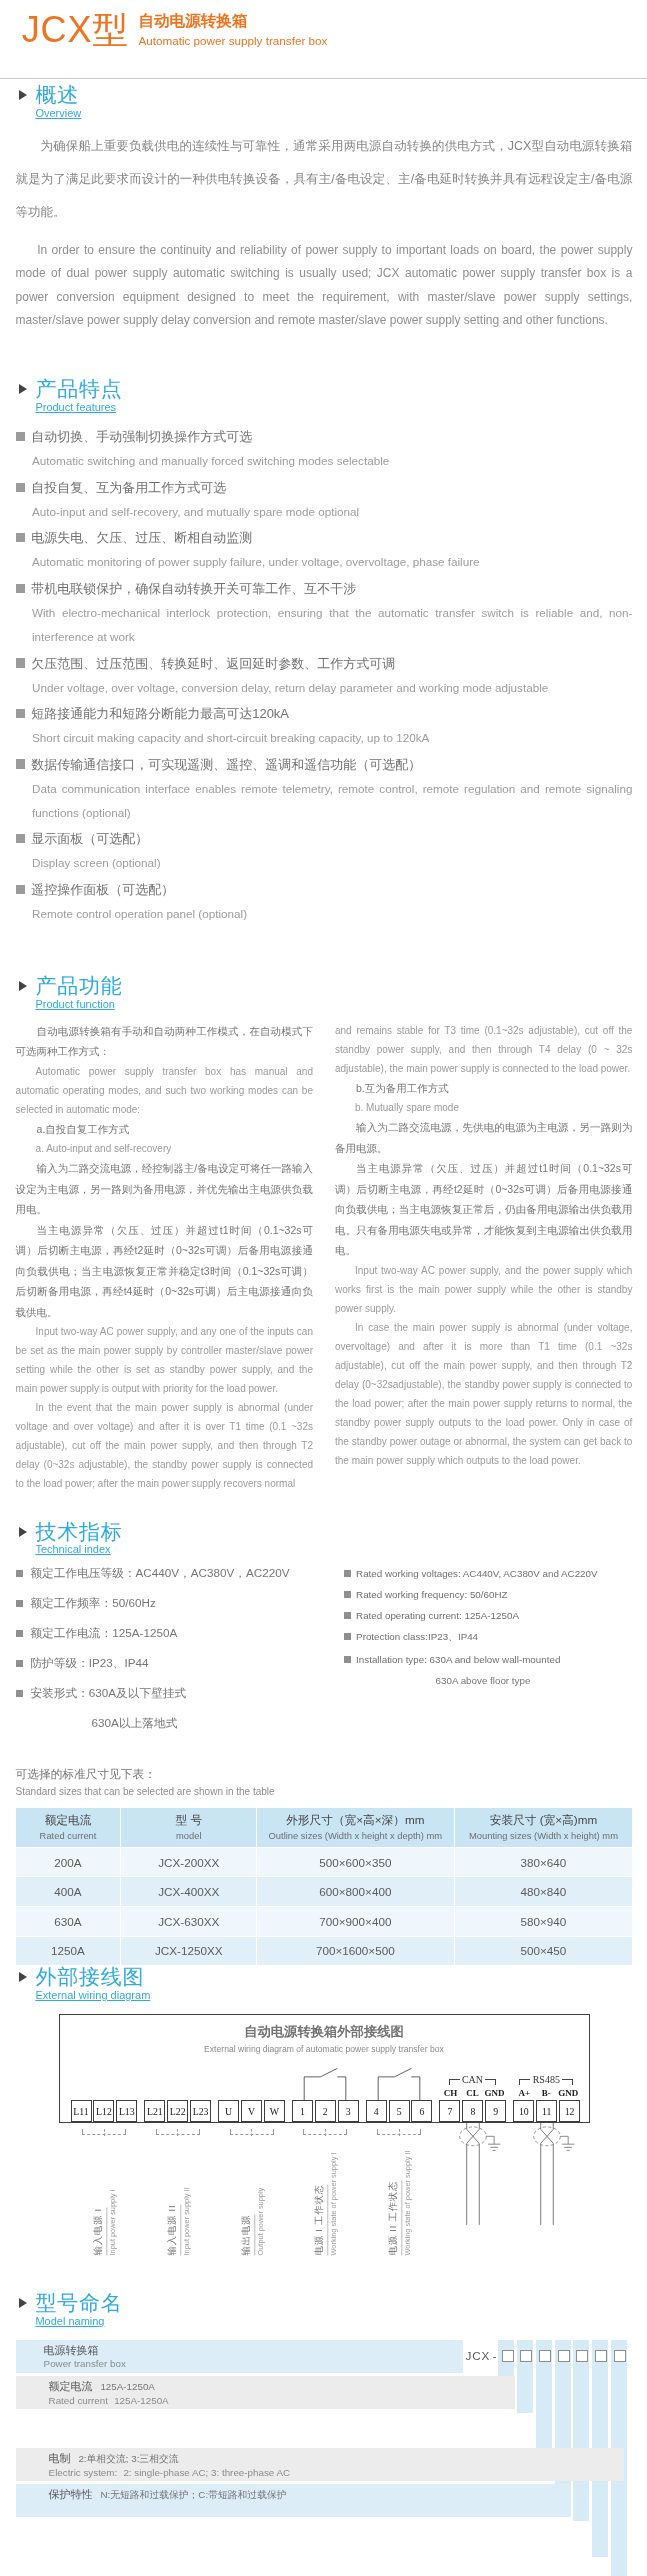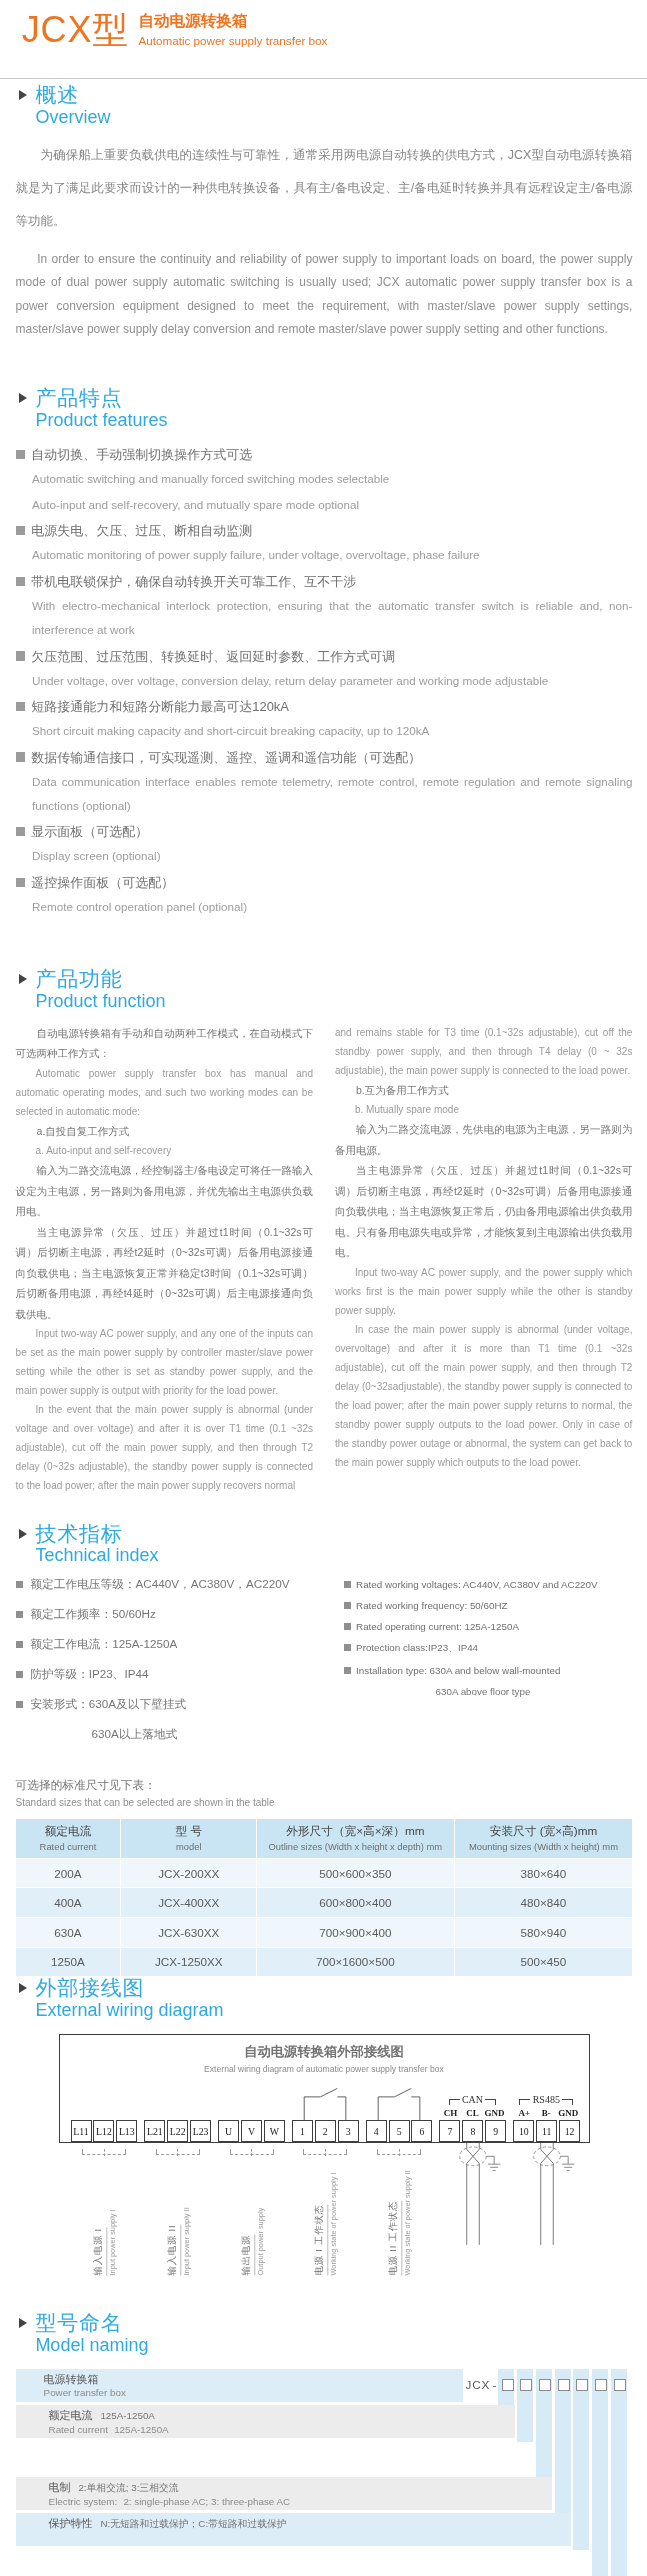--- a/index.html
+++ b/index.html
@@ -13,21 +13,21 @@
   .titles{display:flex;flex-direction:column;margin-bottom:1.6px;}
   .t-zh{font-size:15.6px;font-weight:bold;color:#ee7420;}
   .t-en{font-size:11.7px;color:#ee7420;margin-top:1.6px;}
   .rule{border:none;border-top:0.8px solid #c8c8c8;margin:30px 0 0 0;}
 
   
   .sec-head{display:flex;align-items:flex-start;margin:0 0 11px 1.6px;}
   .tri{width:0;height:0;border-left:8.6px solid #434343;border-top:5.5px solid transparent;
        border-bottom:5.5px solid transparent;margin:7px 8.6px 0 1.6px;flex:none;}
   .sec-head h2{font-size:21px;color:#2eaae1;font-weight:normal;margin:0;letter-spacing:0.8px;line-height:1.1;}
-  .sec-sub{font-size:18px;color:#2eaae1;margin-top:0.8px;}
+  .sec-sub{font-size:11px;color:#2eaae1;margin-top:0.8px;text-decoration:underline;}
 
   
   #sec-overview{margin-top:4px;}
   .para{margin:0;color:#8a8a8a;text-align:justify;}
   .para.zh{font-size:12.5px;line-height:2.65;text-indent:2em;color:#868686;margin-top:4.7px;}
   .para.en{font-size:12px;line-height:1.95;text-indent:1.8em;margin-top:9.4px;color:#909090;}
 
   
   #sec-features{margin-top:45px;}
   .feat{margin-bottom:1.6px;}
@@ -166,20 +166,21 @@
           <h2>产品特点</h2>
           <div class="sec-sub">Product features</div>
         </div>
       </div>
       <div id="features-list">
           <div class="feat">
             <div class="feat-zh"><span class="bullet"></span><span>自动切换、手动强制切换操作方式可选</span></div>
             <div class="feat-en">Automatic switching and manually forced switching modes selectable</div>
           </div>
           <div class="feat">
+            <div class="feat-zh"><span class="bullet"></span><span>自投自复、互为备用工作方式可选</span></div>
             <div class="feat-en">Auto-input and self-recovery, and mutually spare mode optional</div>
           </div>
           <div class="feat">
             <div class="feat-zh"><span class="bullet"></span><span>电源失电、欠压、过压、断相自动监测</span></div>
             <div class="feat-en">Automatic monitoring of power supply failure, under voltage, overvoltage, phase failure</div>
           </div>
           <div class="feat">
             <div class="feat-zh"><span class="bullet"></span><span>带机电联锁保护，确保自动转换开关可靠工作、互不干涉</span></div>
             <div class="feat-en">With electro-mechanical interlock protection, ensuring that the automatic transfer switch is reliable and, non-interference at work</div>
           </div>
@@ -483,21 +484,21 @@
           <div class="strip" style="left: 576px; width: 16.4px; top: 0px; height: 217px;"></div>
           <div class="strip" style="left: 595px; width: 16.4px; top: 0px; height: 253px;"></div>
           <div class="nrow blue" style="top: 0px; width: 447px; padding-left: 28px;">
             <div class="nr-zh"><span class="nz-label">电源转换箱</span></div>
             <div class="nr-en"><span class="ne-label">Power transfer box</span></div>
           </div>
           <div class="nrow gray" style="top: 36px; width: 499px;">
             <div class="nr-zh"><span class="nz-label">额定电流</span><span class="nz-desc">125A-1250A</span></div>
             <div class="nr-en"><span class="ne-label">Rated current</span><span class="ne-desc">125A-1250A</span></div>
           </div>
-          <div class="nrow gray" style="top: 108px; width: 536px;">
+          <div class="nrow gray" style="top: 108px; width: 608px;">
             <div class="nr-zh"><span class="nz-label">电制</span><span class="nz-desc">2:单相交流; 3:三相交流</span></div>
             <div class="nr-en"><span class="ne-label">Electric system:</span><span class="ne-desc">2: single-phase AC; 3: three-phase AC</span></div>
           </div>
           <div class="nrow blue" style="top: 144px; width: 555px;">
             <div class="nr-zh"><span class="nz-label">保护特性</span><span class="nz-desc">N:无短路和过载保护；C:带短路和过载保护</span></div>
           </div>
           <div class="nprefix">JCX</div>
           <div class="ndash">-</div>
           <div class="nbox" style="left: 486px;"></div>
           <div class="nbox" style="left: 504px;"></div>

